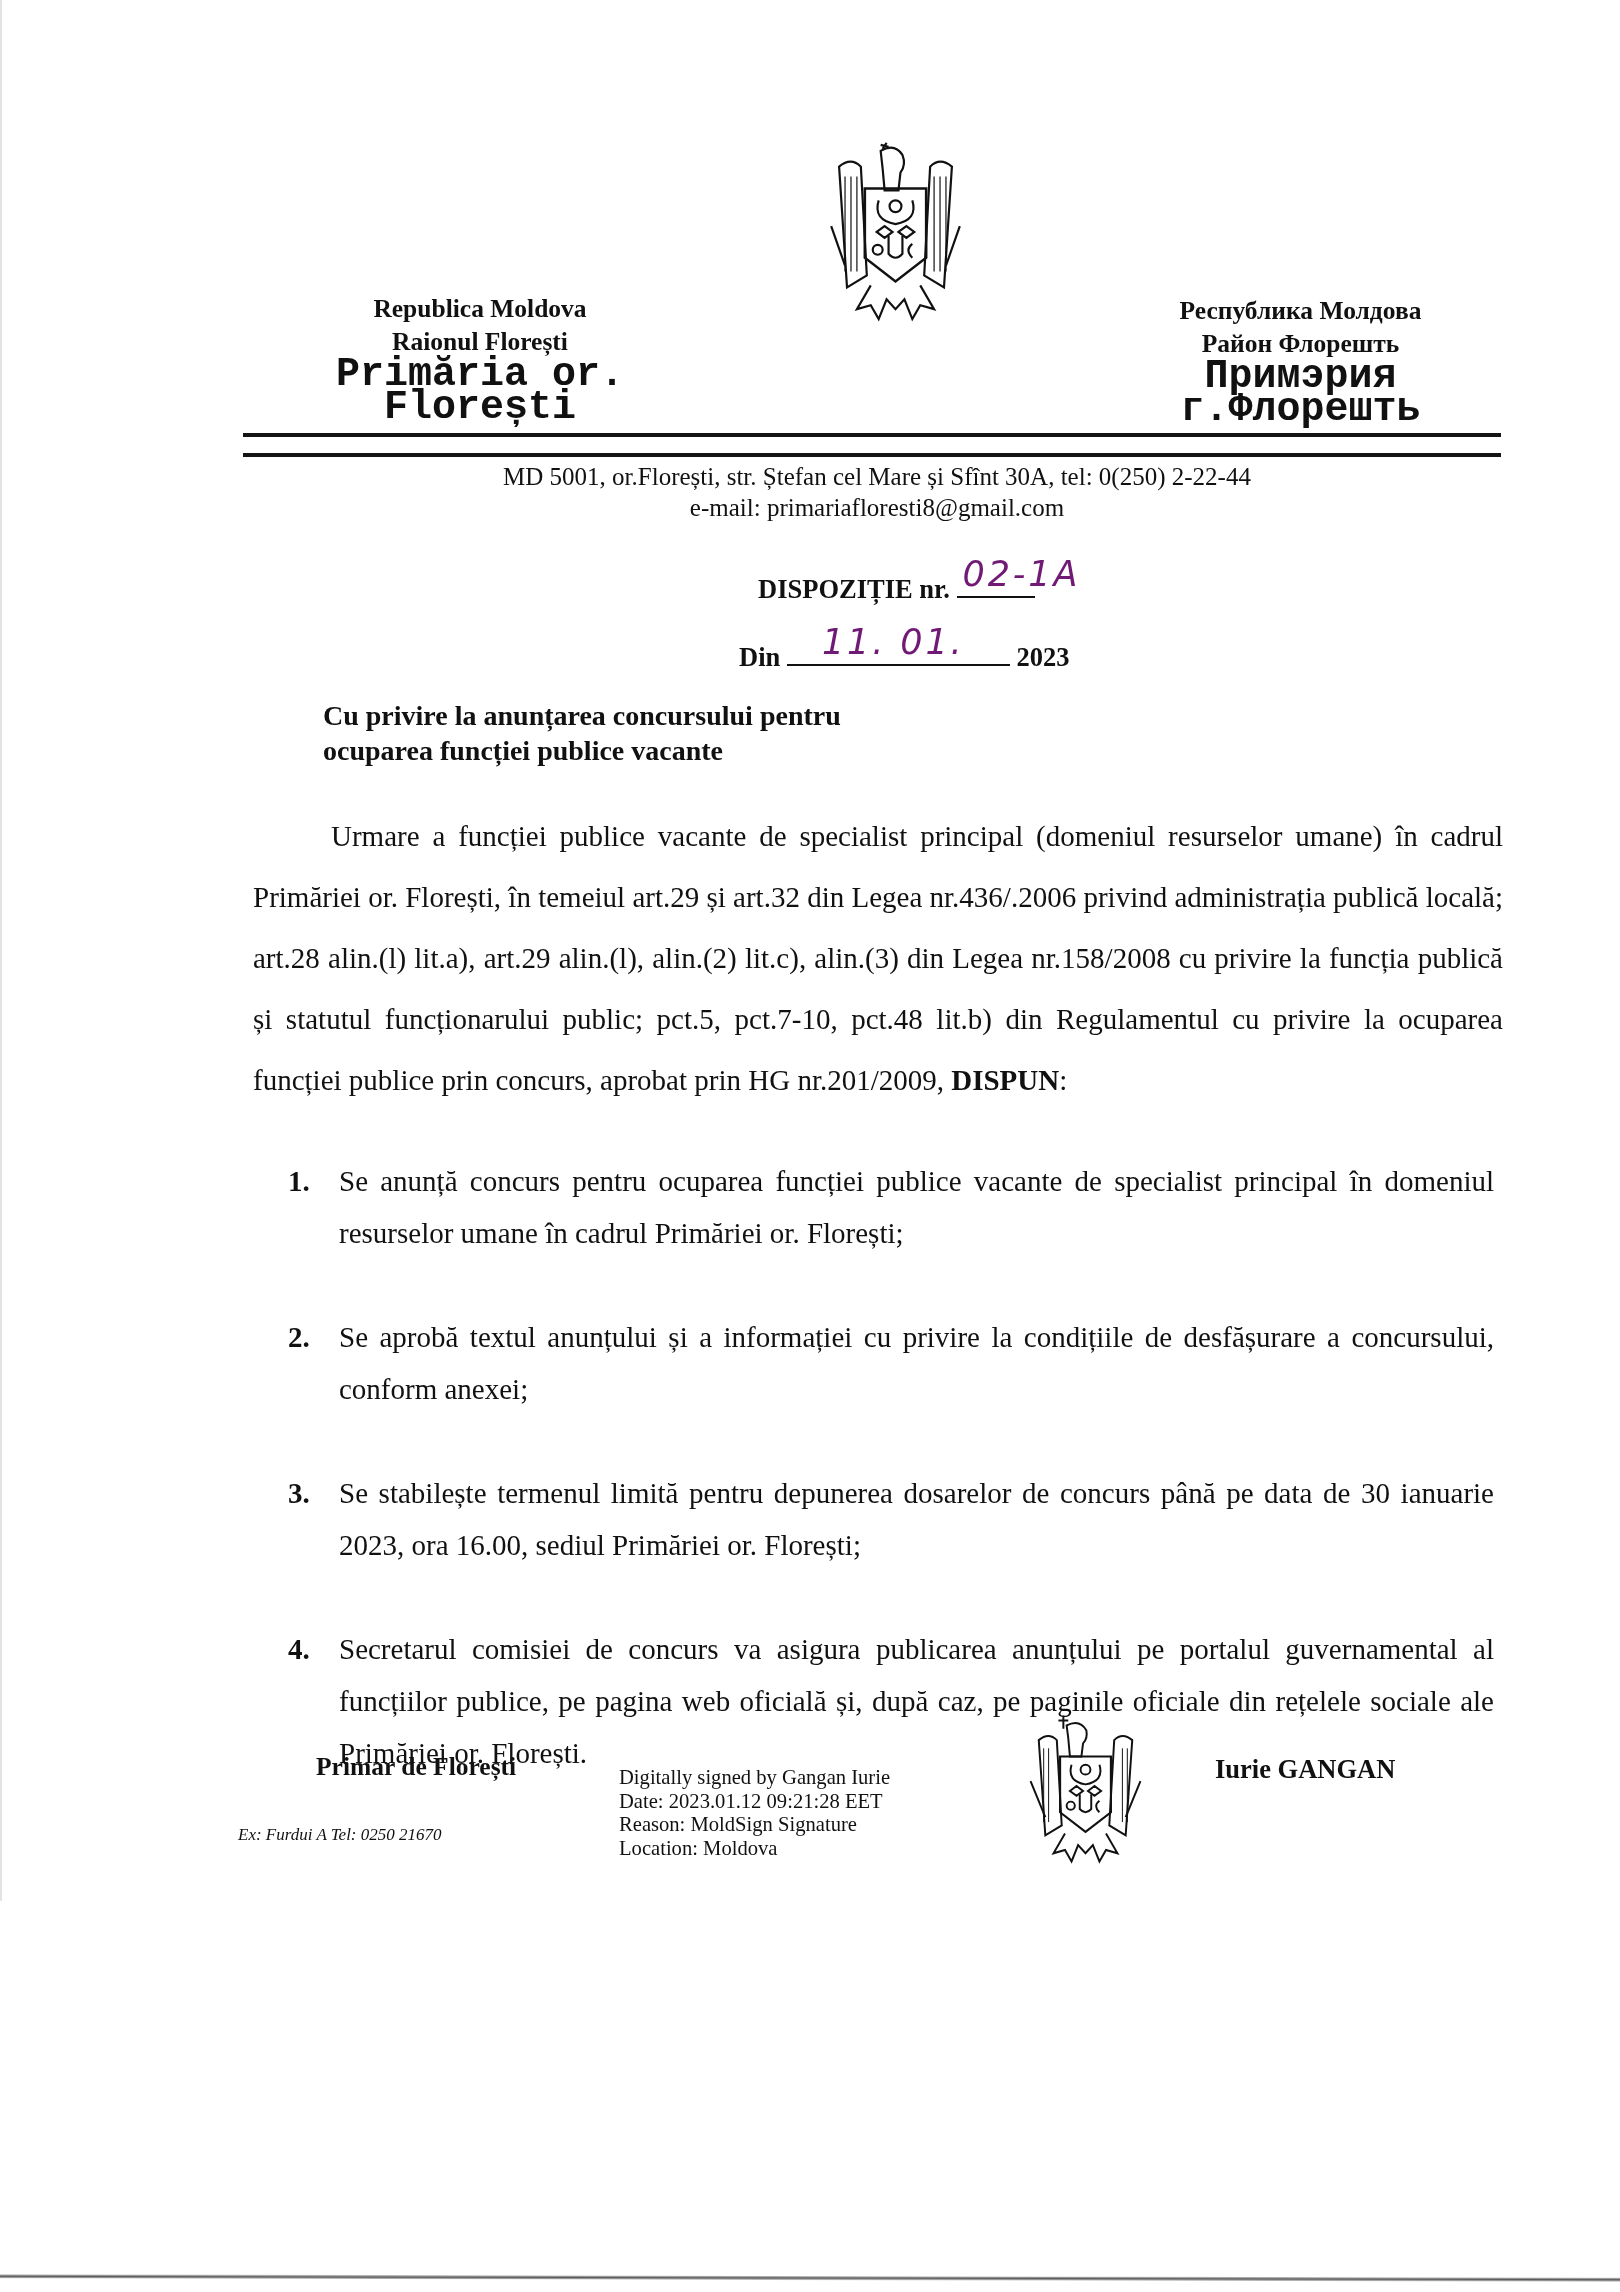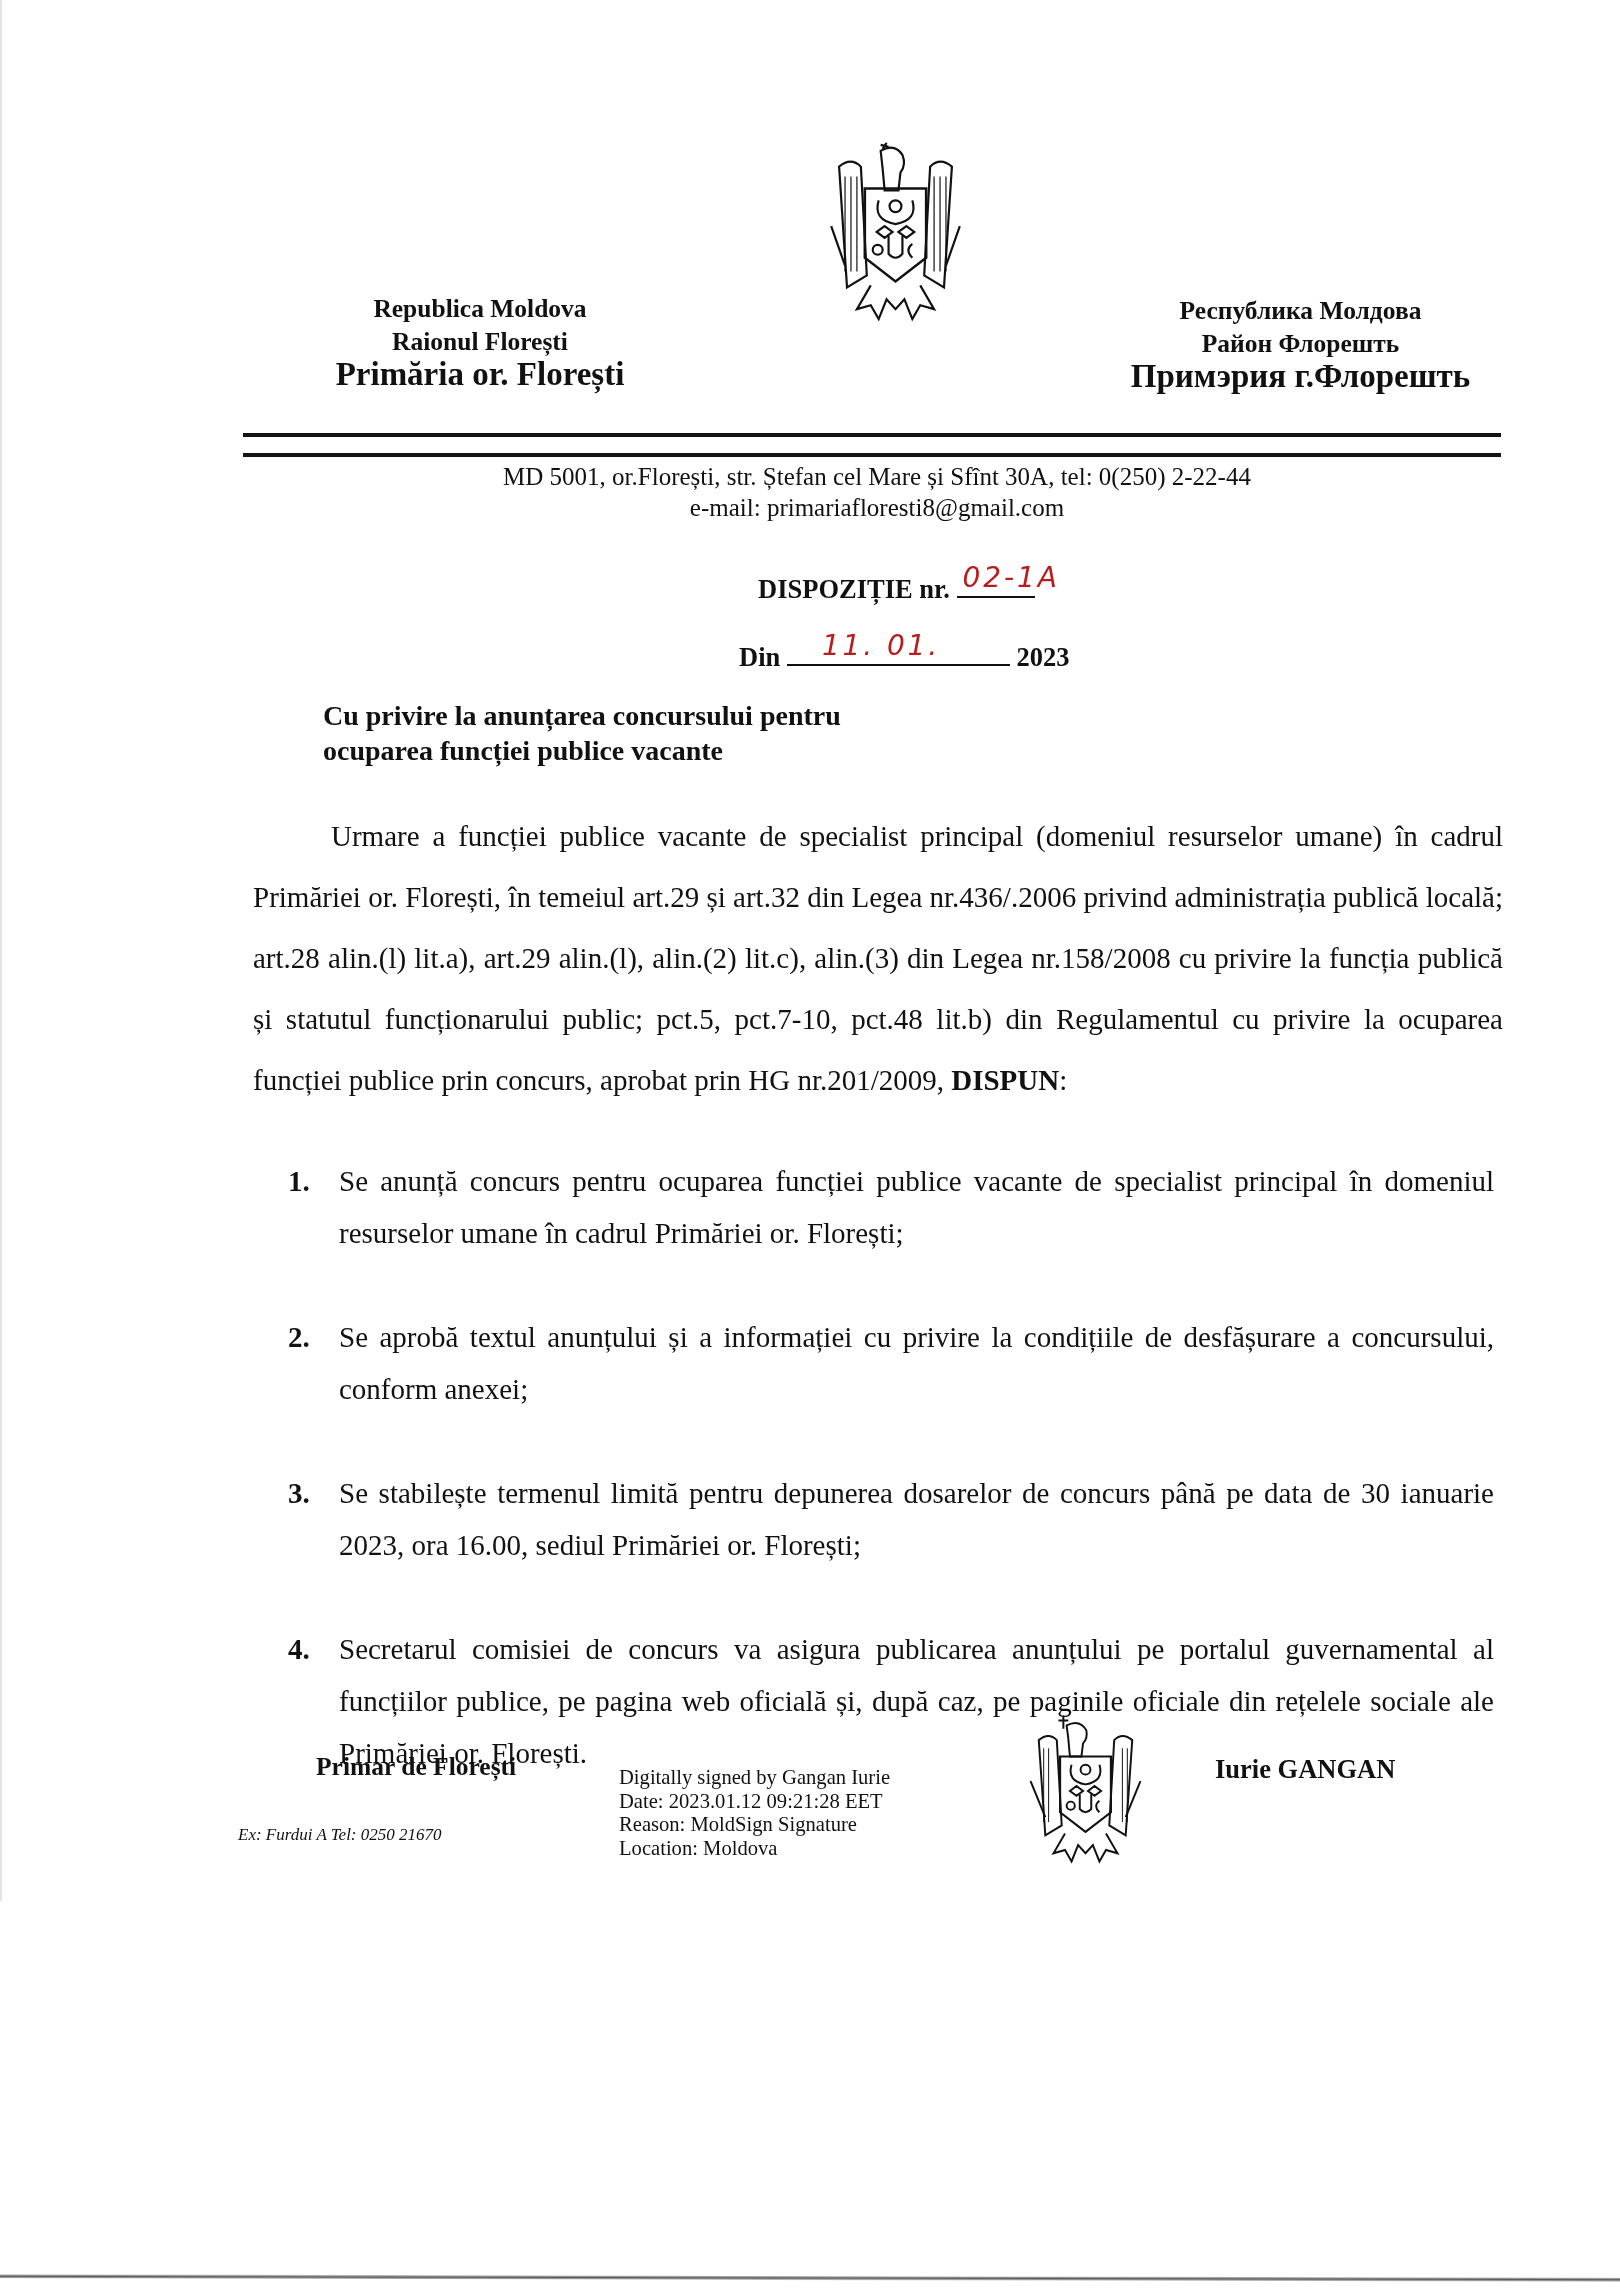--- a/index.html
+++ b/index.html
@@ -4,30 +4,30 @@
 <style>
   html, body { margin: 0; padding: 0; background: #ffffff; }
   body { width: 1620px; height: 2293px; position: relative; overflow: hidden;
          font-family: "Liberation Serif", "DejaVu Serif", serif; color: #111; }
 
   .coat { position: absolute; }
   .coat svg { width: 100%; height: 100%; display: block; }
 
   .hdr-block { position: absolute; text-align: center; font-weight: bold; line-height: 33px; }
   .hdr-block .l1, .hdr-block .l2 { font-size: 25.5px; }
-  .hdr-block .l3 { font-size: 33px; }
+  .hdr-block .l3 { font-size: 40px; font-family: Liberation Mono, monospace; }
 
   .rule { position: absolute; left: 243px; width: 1258px; height: 3.9px; background: #151515; }
 
   .address { position: absolute; left: 0; width: 1620px; text-align: center; font-size: 25px; line-height: 31px; }
   .address div { position: relative; left: 67px; }
 
   .disp-title { position: absolute; font-weight: bold; font-size: 26.5px; }
   .hand { font-family: "DejaVu Sans", sans-serif; font-style: italic; font-weight: normal;
-          color: #b91c1c; font-size: 28px; letter-spacing: 2.9px; }
+          color: #701a75; font-size: 35px; letter-spacing: 2.9px; }
   .uline { display: inline-block; border-bottom: 2px solid #111; height: 29px; vertical-align: baseline; position: relative; }
   .uline .hand { position: absolute; left: 5.9px; bottom: 2px; white-space: nowrap; }
 
   .subject { position: absolute; left: 323px; top: 698px; font-weight: bold; font-size: 28px; line-height: 35px; }
 
   .body-par { position: absolute; left: 253px; width: 1250px; top: 806px;
               font-size: 29px; line-height: 61px; text-align: justify; text-indent: 78px; }
   .body-par b { font-weight: bold; }
 
   .list { position: absolute; left: 284px; width: 1210px; top: 1155px; margin: 0; padding: 0; list-style: none; }

